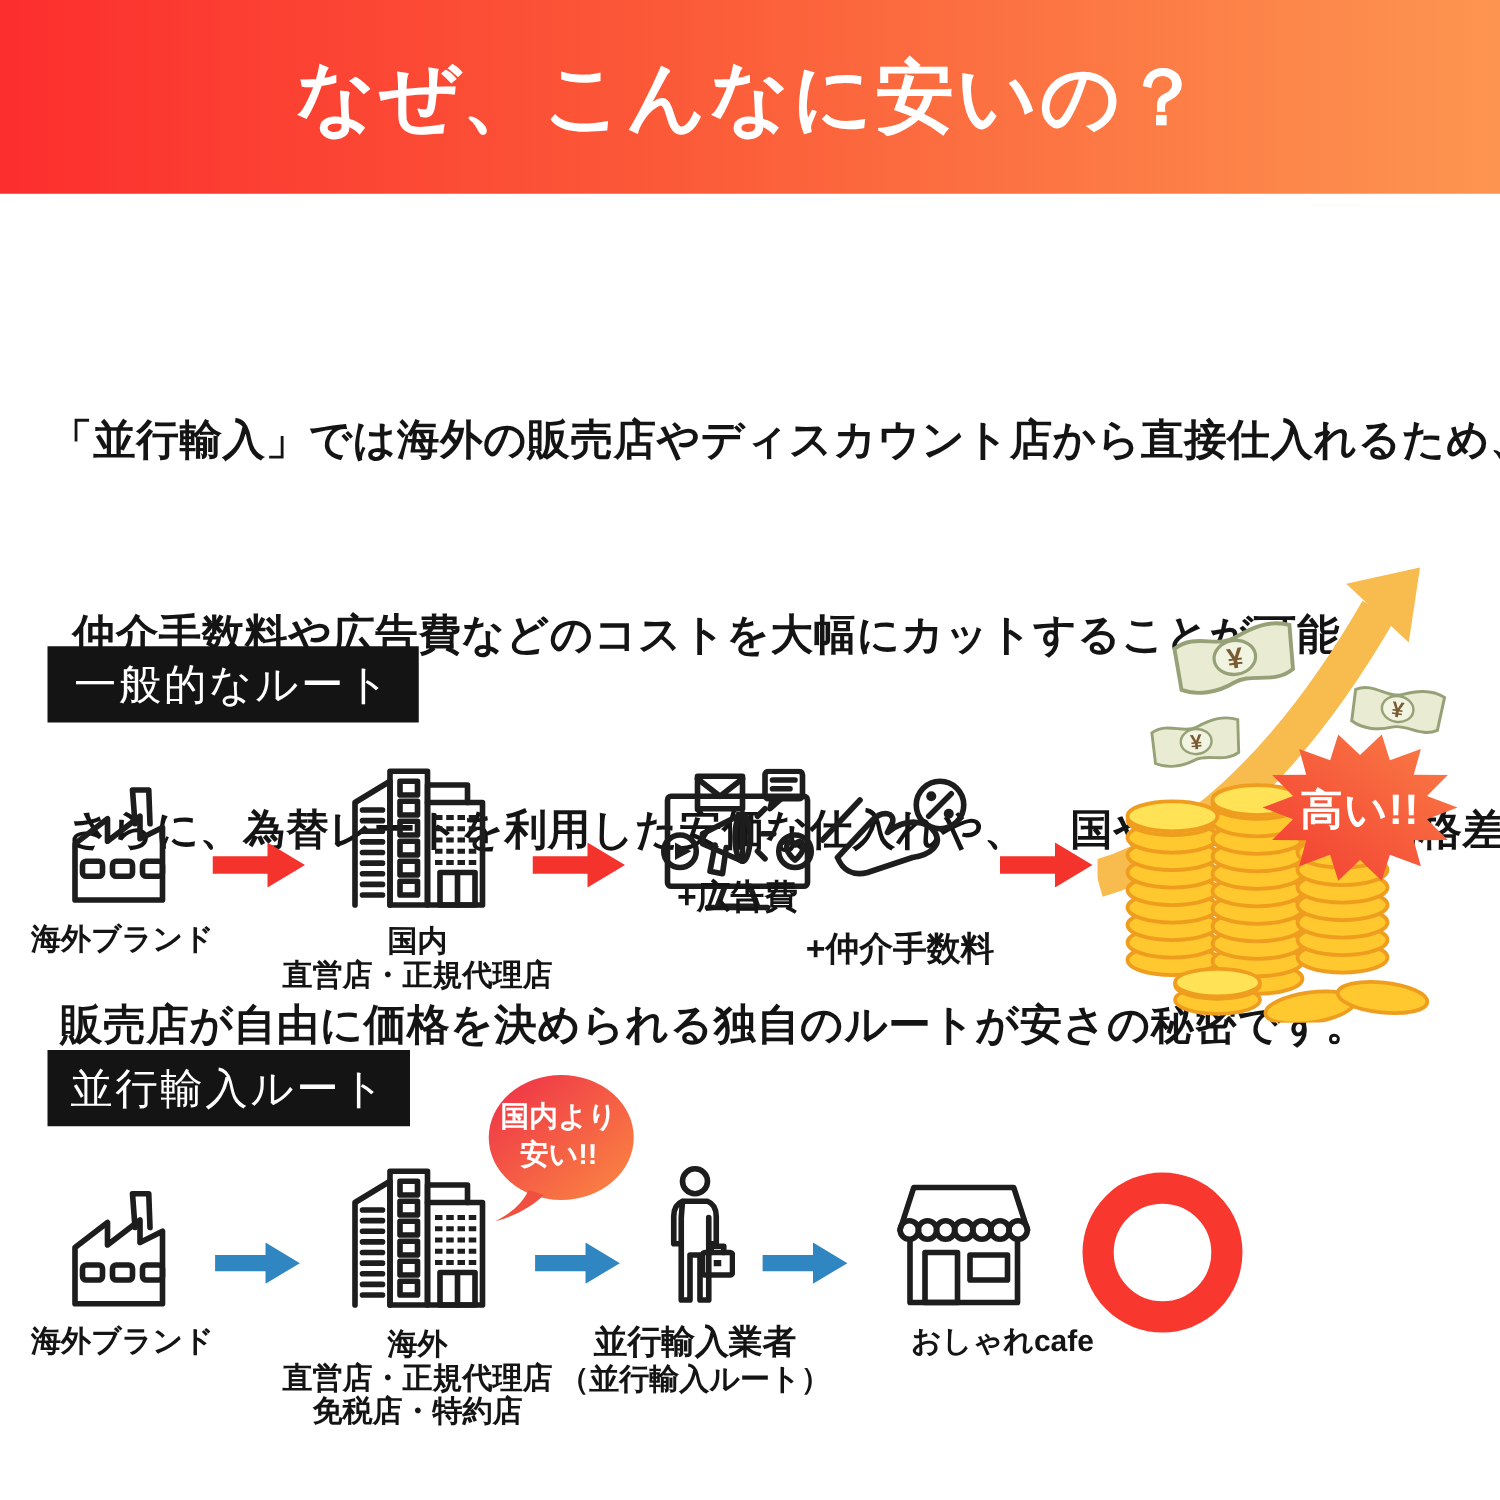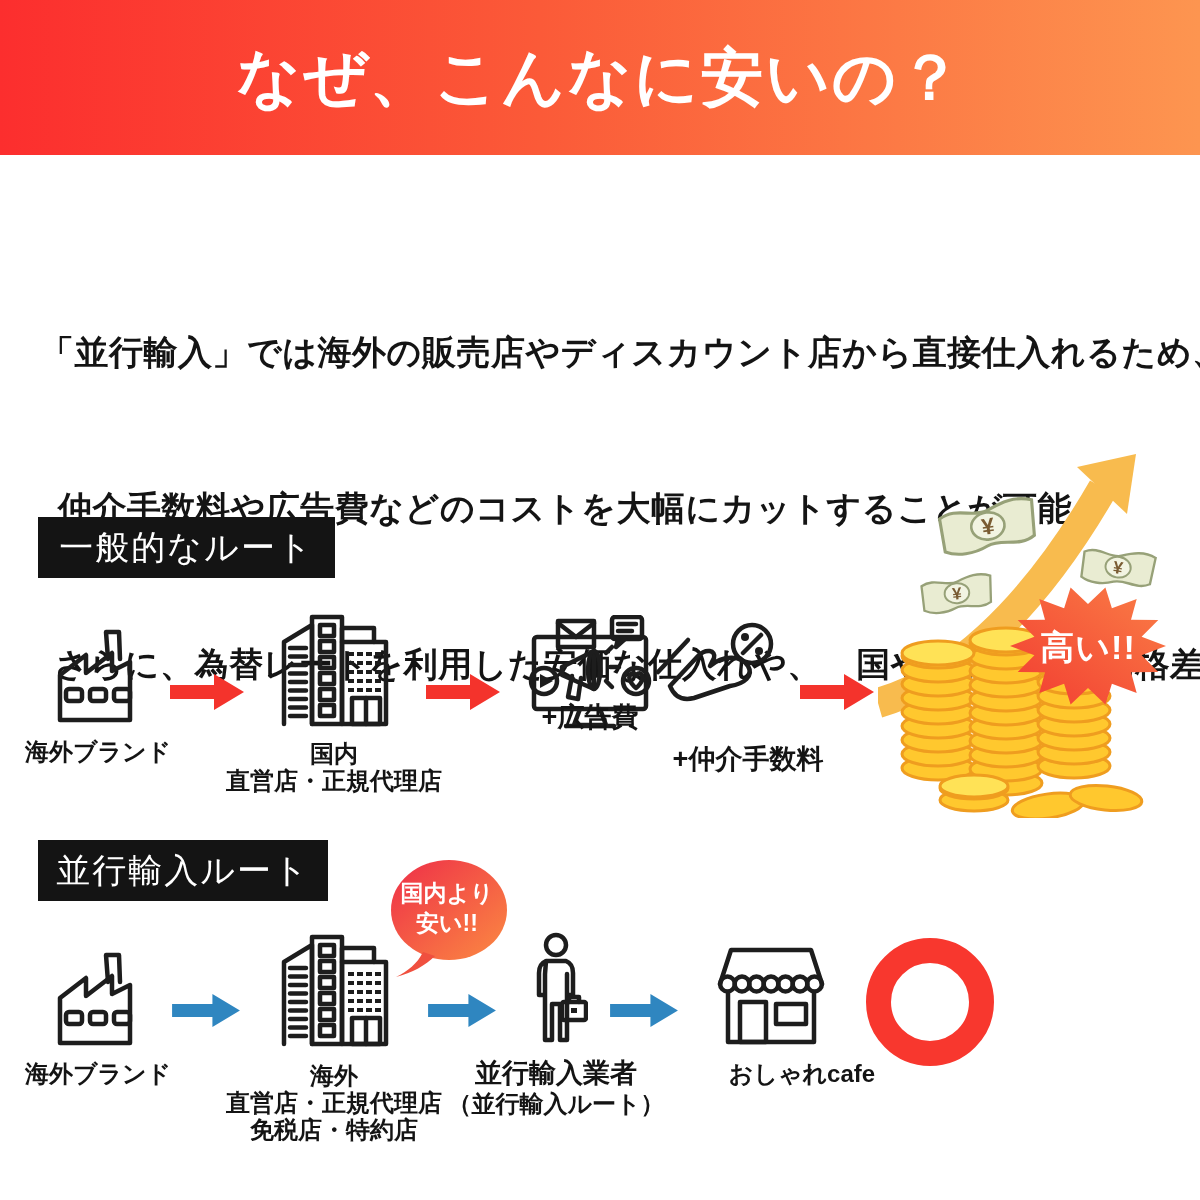--- a/index.html
+++ b/index.html
@@ -44,20 +44,21 @@
 <div id="canvas">
 
   <div class="abs banner">
     <h1>なぜ、こんなに安いの？</h1>
   </div>
 
   <div class="abs intro">
     <div class="l1">「並行輸入」では海外の販売店やディスカウント店から直接仕入れるため、</div>
     <div class="l2">仲介手数料や広告費などのコストを大幅にカットすることが可能。</div>
     <div class="l3">さらに、為替レートを利用した安価な仕入れや、　国や地域ごとの価格差、</div>
+    <div class="l4">販売店が自由に価格を決められる独自のルートが安さの秘密です。</div>
   </div>
 
   <div class="abs routeLabel" style="left:38px;top:517px;width:297px;">一般的なルート</div>
 
   <svg class="abs" style="left:50px;top:625px;" width="90" height="100" viewBox="0 0 90 100">
     <path class="stroke" d="M58,34 L56,7 L69,7 L70,34"></path>
     <path class="stroke" d="M10,95 L10,50 L36,30 L36,48 L62,28 L62,46 L80,37 L80,95 Z"></path>
     <rect class="stroke" x="16" y="64" width="16" height="12" rx="3"></rect>
     <rect class="stroke" x="40" y="64" width="16" height="12" rx="3"></rect>
     <rect class="stroke" x="64" y="64" width="16" height="12" rx="3"></rect>
@@ -134,21 +135,21 @@
   </svg>
   <div class="abs capPlus" style="left:590px;top:699px;">+広告費</div>
 
   <svg class="abs" style="left:650px;top:622px;" width="130" height="98" viewBox="0 0 130 98">
     <circle class="stroke" cx="102" cy="22" r="19"></circle>
     <path class="stroke" d="M93,31 L111,13"></path>
     <circle cx="95" cy="15" r="4" fill="#1d1d1d"></circle>
     <circle cx="109" cy="29" r="4" fill="#1d1d1d"></circle>
     <path class="stroke" d="M8,50 L38,18 M20,64 L48,34 C56,26 66,28 64,36 L60,44 C74,32 92,34 98,44 C104,54 94,62 80,64 L44,76 C32,79 24,74 20,64"></path>
   </svg>
-  <div class="abs capPlus" style="left:748px;top:741px;">+仲介手数料</div>
+  <div class="abs capPlus" style="left:720px;top:741px;">+仲介手数料</div>
 
   <svg class="abs" style="left:800px;top:674px;" width="74" height="36" viewBox="0 0 74 36">
     <polygon points="0,11 44,11 44,0 74,18 44,36 44,25 0,25" fill="#f4332c"></polygon>
   </svg>
 
   <svg class="abs" style="left:878px;top:448px;" width="300" height="370" viewBox="0 0 300 370">
     <path d="M0,255 C70,235 150,170 225,40" stroke="#f8bb4e" stroke-width="30" fill="none"></path>
     <polygon points="258,6 249,66 199,19" fill="#f8bb4e"></polygon>
     <g>
       <g fill="#ffc82e" stroke="#ef9d1f" stroke-width="3">

